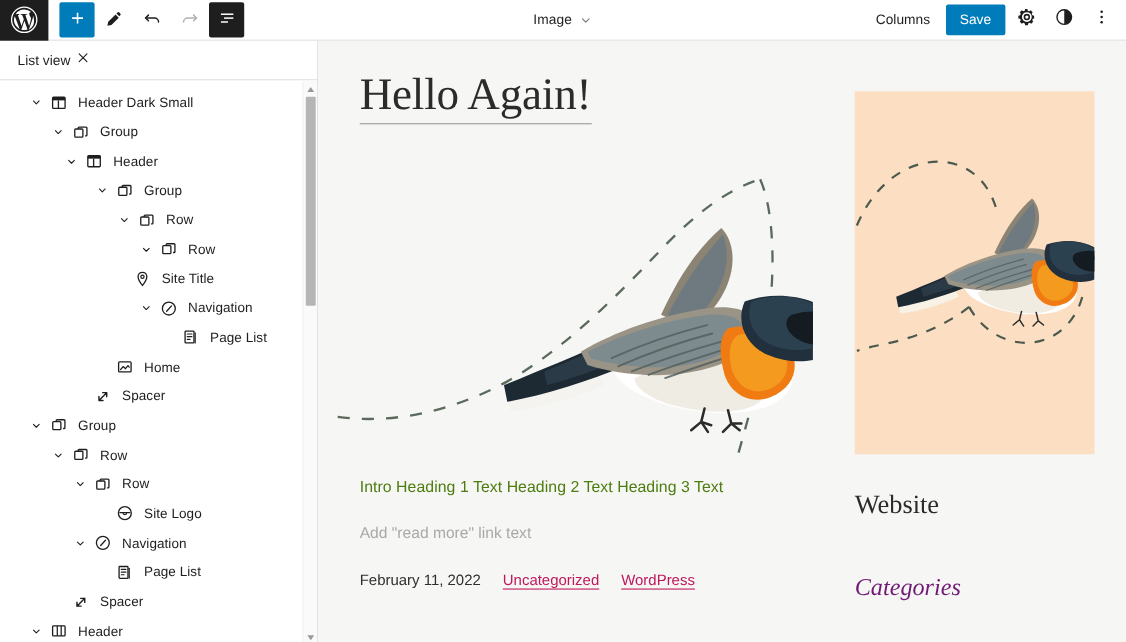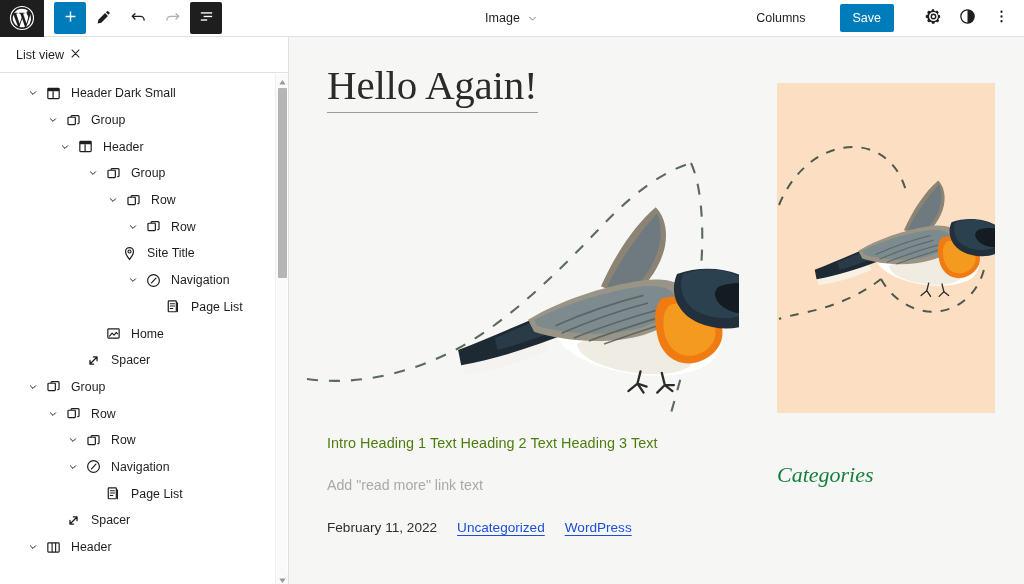--- a/index.html
+++ b/index.html
@@ -74,21 +74,21 @@
     padding: 6px 10px; cursor: pointer;
     background: none; border: none;
     font-family: inherit;
   }
   .save-btn {
     background: #007cba; color: #fff;
     font-size: 12.5px; font-weight: 400;
     border: none; border-radius: 2px;
     padding: 7px 13px; cursor: pointer;
     font-family: inherit;
-    margin: 0 20px;
+    margin: 0 0;
   }
   .icon-btn {
     width: 30px; height: 30px;
     display: flex; align-items: center; justify-content: center;
     cursor: pointer; border-radius: 2px;
   }
 
   
   .sidebar {
     position: absolute;
@@ -219,21 +219,21 @@
     margin: 0 0 27px 0;
     cursor: text;
   }
   .postmeta {
     font-size: 13.6px;
     color: #2f2f2f;
     display: flex; align-items: flex-start; gap: 20px;
   }
   .postmeta .date { color: #2f2f2f; }
   .postmeta a {
-    color: #1d4ed8;
+    color: #be185d;
     text-decoration: underline;
     text-underline-offset: 2.5px;
   }
 
   
   .side-col {
     position: absolute;
     left: 488px; top: 46px;
     width: 218px;
   }
@@ -253,21 +253,21 @@
   }
   .widget-desc {
     font-size: 14.3px;
     color: #2f2f2f;
     margin: 19px 0 0 0;
   }
   .widget-cat {
     font-family: "Liberation Serif", serif;
     font-style: italic;
     font-size: 22px;
-    color: #15803d;
+    color: #701a75;
     margin: 49px 0 0 0;
     font-weight: 400;
   }
 </style>
 </head>
 <body>
 
 <div class="topbar">
 
   <div class="wp-logo-btn">
@@ -556,20 +556,30 @@
             <path fill="none" stroke="#1e1e1e" stroke-width="2" stroke-linecap="round" stroke-linejoin="round" d="M6.8 9.6 12 14.8l5.2-5.2"></path>
           </svg>
         </span>
         <span class="blk-icon">
           <svg width="17" height="17" viewBox="0 0 24 24">
             <rect x="4.2" y="7.4" width="10.4" height="10.4" rx="1.1" fill="none" stroke="#1e1e1e" stroke-width="1.7"></rect>
             <path d="M8.6 7.4V6.2a1.1 1.1 0 0 1 1.1-1.1h9a1.1 1.1 0 0 1 1.1 1.1v9a1.1 1.1 0 0 1-1.1 1.1h-1.3" fill="none" stroke="#1e1e1e" stroke-width="1.7"></path>
           </svg>
         </span>
         <span class="blk-label">Row</span>
+      </div>
+      <div class="tree-row" style="padding-left: 68px;">
+        <span class="twisty empty"></span>
+        <span class="blk-icon">
+          <svg width="17" height="17" viewBox="0 0 24 24">
+            <circle cx="12" cy="12" r="8.3" fill="none" stroke="#1e1e1e" stroke-width="1.7"></circle>
+            <path d="M5.6 11.4h12.8M9.6 11.4a2.4 2.4 0 0 0 4.8 0" fill="none" stroke="#1e1e1e" stroke-width="1.6" stroke-linecap="round"></path>
+          </svg>
+        </span>
+        <span class="blk-label">Site Logo</span>
       </div>
       <div class="tree-row" style="padding-left: 48px;">
         <span class="twisty">
           <svg width="12" height="12" viewBox="0 0 24 24">
             <path fill="none" stroke="#1e1e1e" stroke-width="2" stroke-linecap="round" stroke-linejoin="round" d="M6.8 9.6 12 14.8l5.2-5.2"></path>
           </svg>
         </span>
         <span class="blk-icon">
           <svg width="17" height="17" viewBox="0 0 24 24">
             <circle cx="12" cy="12" r="8.3" fill="none" stroke="#1e1e1e" stroke-width="1.7"></circle>
@@ -732,15 +742,16 @@
           <circle cx="199" cy="66" r=".9" fill="#e8e8e8"></circle>
           <path d="M206 68 C 216 66 226 64 234 63 C 228 69 218 74 208 75 Z" fill="#18212a"></path>
           <g stroke="#2b2b2b" stroke-width="1.4" fill="none" stroke-linecap="round">
             <path d="M126 118 L 124 126 M124 126 L 118 131 M124 126 L 128 132"></path>
             <path d="M140 119 L 142 127 M142 127 L 137 132 M142 127 L 147 131"></path>
           </g>
         </g>
       </svg>
     </div>
 
+    <h2 class="widget-title">Website</h2>
     <h3 class="widget-cat">Categories</h3>
   </div>
 </div>
 
 </body></html>

